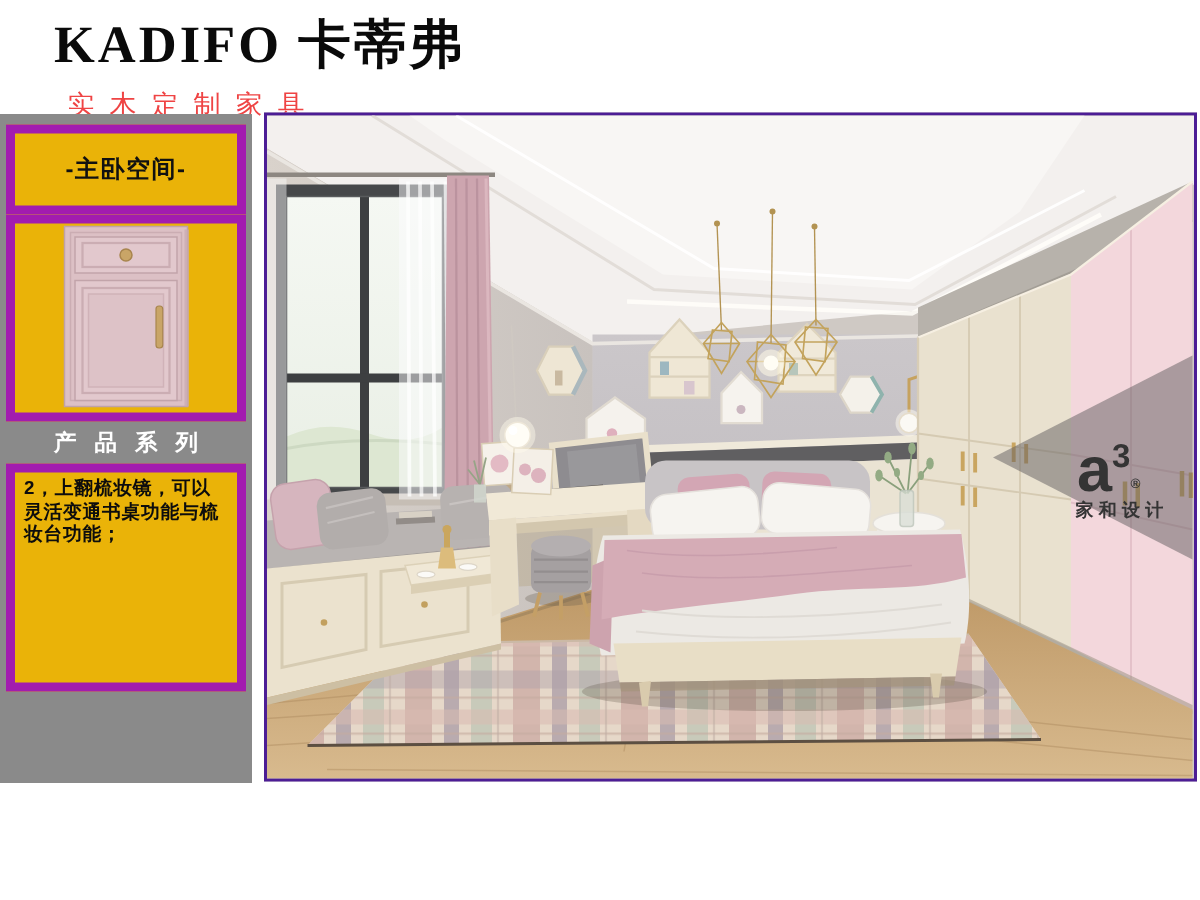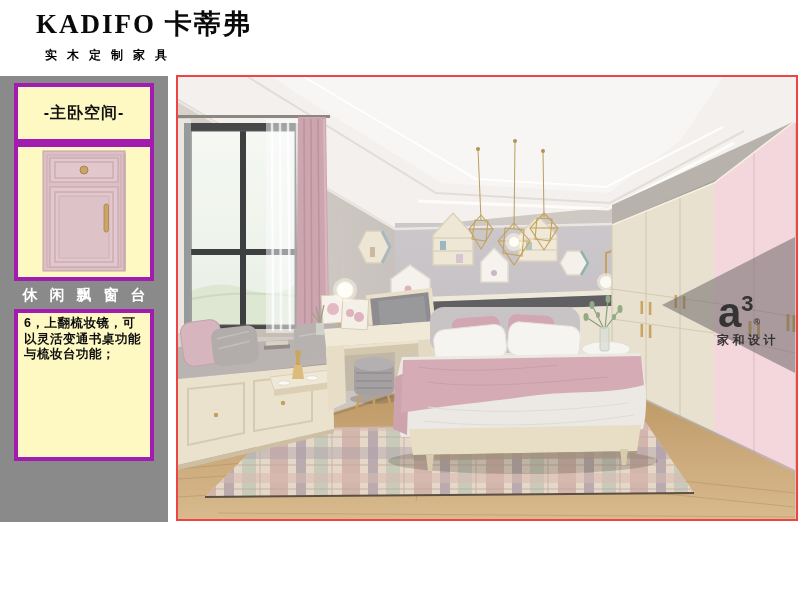--- a/index.html
+++ b/index.html
@@ -1,41 +1,41 @@
 <!DOCTYPE html>
 <html><head>
 <meta charset="utf-8">
 <style>
   html,body{margin:0;padding:0;}
   body{
     width:800px;height:600px;position:relative;background:#ffffff;
     font-family:"Liberation Sans",sans-serif;overflow:hidden;
   }
   .header{position:absolute;left:36px;top:6px;}
-  .brand{font-family:"Liberation Serif",serif;font-weight:bold;font-size:27px;color:#0a0a0a;letter-spacing:2px;}
-  .subtitle{margin-top:5px;margin-left:9px;font-size:12px;color:#000000;letter-spacing:10px;font-weight:bold;}
+  .brand{font-family:"Liberation Serif",serif;font-weight:bold;font-size:35px;color:#0a0a0a;letter-spacing:2px;}
+  .subtitle{margin-top:5px;margin-left:9px;font-size:18px;color:#ef4444;letter-spacing:10px;font-weight:normal;}
   .sidebar{
     position:absolute;left:0;top:76px;width:168px;height:446px;
     background:#8a8a8a;box-sizing:border-box;padding-top:7px;
   }
   .side-title{
     color:#ffffff;font-weight:bold;font-size:15px;text-align:center;
     letter-spacing:12px;text-indent:12px;margin:5px 0 4px 0;white-space:nowrap;
   }
   .gold-box{
-    margin:0 14px;background:#fef9c3;border:4px solid #a21caf;box-sizing:border-box;
+    margin:0 4px;background:#eab308;border:6px solid #a21caf;box-sizing:border-box;
   }
   .box-series{height:60px;display:flex;align-items:center;justify-content:center;
     font-weight:bold;font-size:16px;color:#111;letter-spacing:1px;}
   .box-door{height:138px;display:flex;align-items:center;justify-content:center;}
   .box-points{height:152px;padding:3px 6px;font-weight:bold;font-size:12.5px;
     line-height:1.24;color:#0d0d0d;letter-spacing:0.5px;}
   .photo{
     position:absolute;left:176px;top:75px;width:618px;height:442px;
-    border:2px solid #ef4444;background:#cfc9c4;
+    border:2px solid #4c1d95;background:#cfc9c4;
   }
   .photo svg{display:block;}
 </style>
 </head>
 <body>
 
 <div class="header">
   <div class="brand">KADIFO 卡蒂弗</div>
   <div class="subtitle">实木定制家具</div>
 </div>
@@ -51,23 +51,23 @@
       <rect x="12" y="9" width="68" height="24" fill="#e2c8cd" stroke="#c2a4aa" stroke-width="1"></rect>
       <rect x="17" y="13" width="58" height="16" fill="none" stroke="#cbadb3" stroke-width="1.5"></rect>
       <circle cx="46" cy="21" r="4" fill="#c9a567" stroke="#a8854e" stroke-width="1"></circle>
       <rect x="12" y="38" width="68" height="80" fill="#e2c8cd" stroke="#c2a4aa" stroke-width="1"></rect>
       <rect x="17" y="43" width="58" height="70" fill="none" stroke="#cbadb3" stroke-width="1.5"></rect>
       <rect x="21" y="47" width="50" height="62" fill="#ddc2c7" stroke="#d0b2b8" stroke-width="1"></rect>
       <rect x="66" y="55" width="4.5" height="28" rx="2" fill="#c9a567" stroke="#a8854e" stroke-width="0.8"></rect>
       <rect x="85" y="4" width="3" height="118" fill="#c8a9af" opacity="0.7"></rect>
     </svg>
   </div>
-  <div class="side-title">休闲飘窗台</div>
+  <div class="side-title">产品系列</div>
   <div class="gold-box box-points">
-    <div>6，上翻梳妆镜，可以灵活变通书桌功能与梳妆台功能；</div>
+    <div>2，上翻梳妆镜，可以灵活变通书桌功能与梳妆台功能；</div>
   </div>
 </div>
 
 <div class="photo">
 <svg width="618" height="442" viewBox="0 0 618 442">
   <defs>
     <linearGradient id="wallL" x1="0" y1="0" x2="1" y2="0">
       <stop offset="0" stop-color="#d9d2cb"></stop>
           <stop offset="1" stop-color="#c8c2be"></stop>
     </linearGradient>

